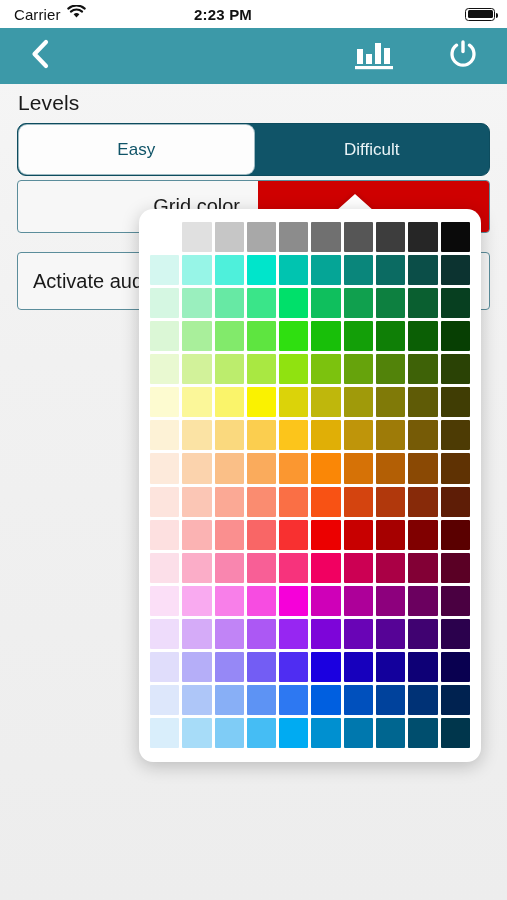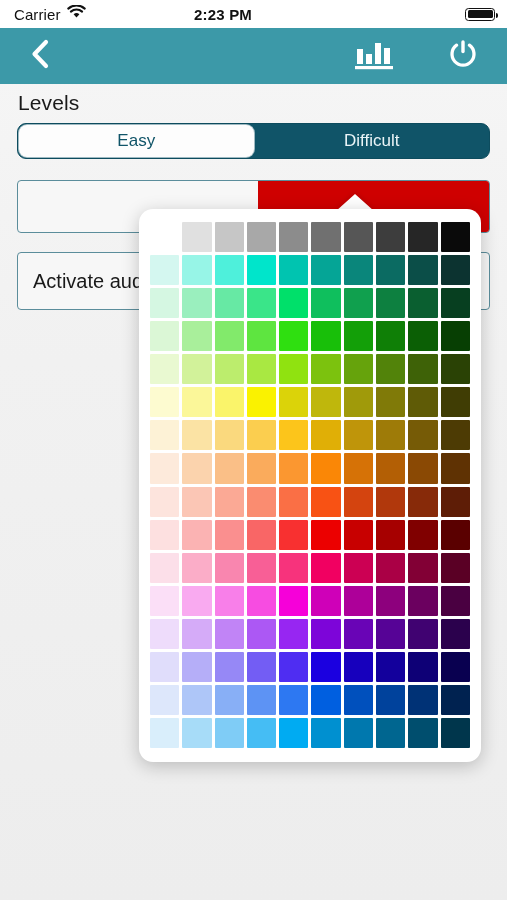--- a/index.html
+++ b/index.html
@@ -58,21 +58,21 @@
                display:flex; align-items:center; justify-content:center; cursor:pointer; }
 
   
   #levels-label {
     position:absolute; left:18px; top:91px;
     font-size:21px; color:#1a1a1a; letter-spacing:.1px;
   }
 
   #segmented {
     position:absolute; left:17px; top:123px;
-    width:473px; height:36px;
+    width:473px; height:53px;
     background:#105468; border-radius:9px;
     display:flex; align-items:stretch;
     border:1px solid #0d4c5e;
   }
   .seg {
     flex:1 1 0; display:flex; align-items:center; justify-content:center;
     font-size:17px; color:#eaf4f7; cursor:pointer; position:relative;
   }
   .seg.selected {
     background:#fdfdfd; color:#105468; font-weight:500;
@@ -197,20 +197,21 @@
   <div id="segmented">
     <div class="seg selected">
       <span>Easy</span>
     </div>
     <div class="seg">
       <span>Difficult</span>
     </div>
   </div>
 
   <div id="row-gridcolor" class="row-box">
+    <div id="gridcolor-label">Grid color</div>
     <div id="gridcolor-swatch" style="background: rgb(207, 0, 0);"></div>
   </div>
 
   <div id="row-audio" class="row-box">
     <div id="audio-label">Activate audio</div>
   </div>
 
   <div id="popover-arrow"></div>
   <div id="popover">
     <div id="palette">

